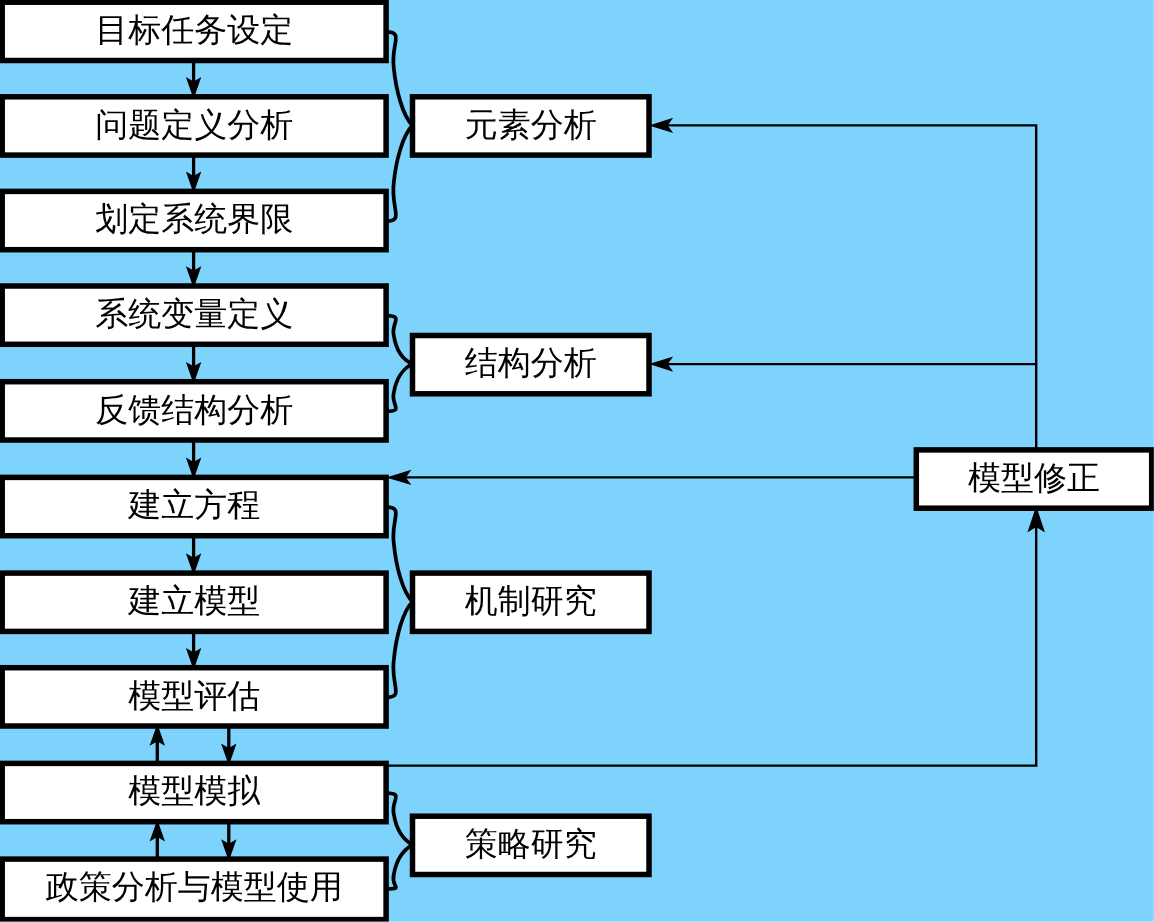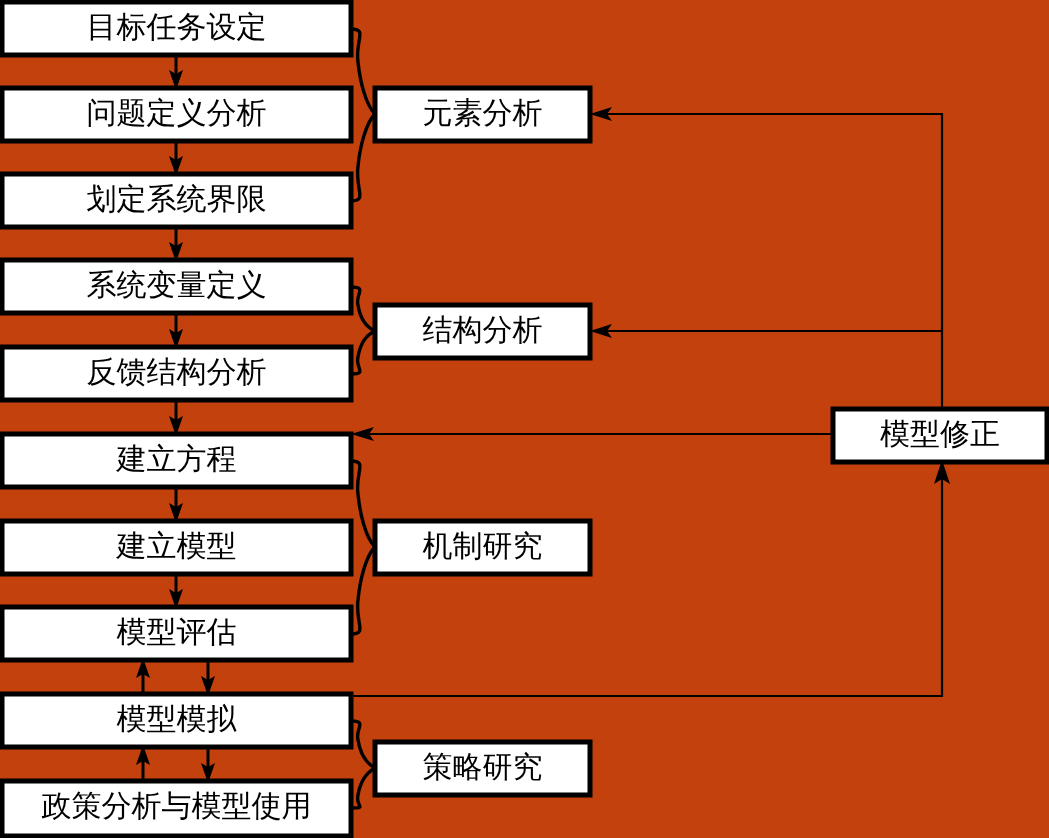--- a/index.html
+++ b/index.html
@@ -10,21 +10,21 @@
   body {
     width: 1049px;
     height: 838px;
     font-family: "Liberation Serif", "DejaVu Serif", serif;
     overflow: hidden;
   }
   #diagram-root {
     position: relative;
     width: 1049px;
     height: 838px;
-    background: #c2410c;
+    background: #7dd3fc;
   }
   svg.flow {
     position: absolute;
     left: 0;
     top: 0;
     width: 1049px;
     height: 838px;
     display: block;
   }
   .node-rect {

